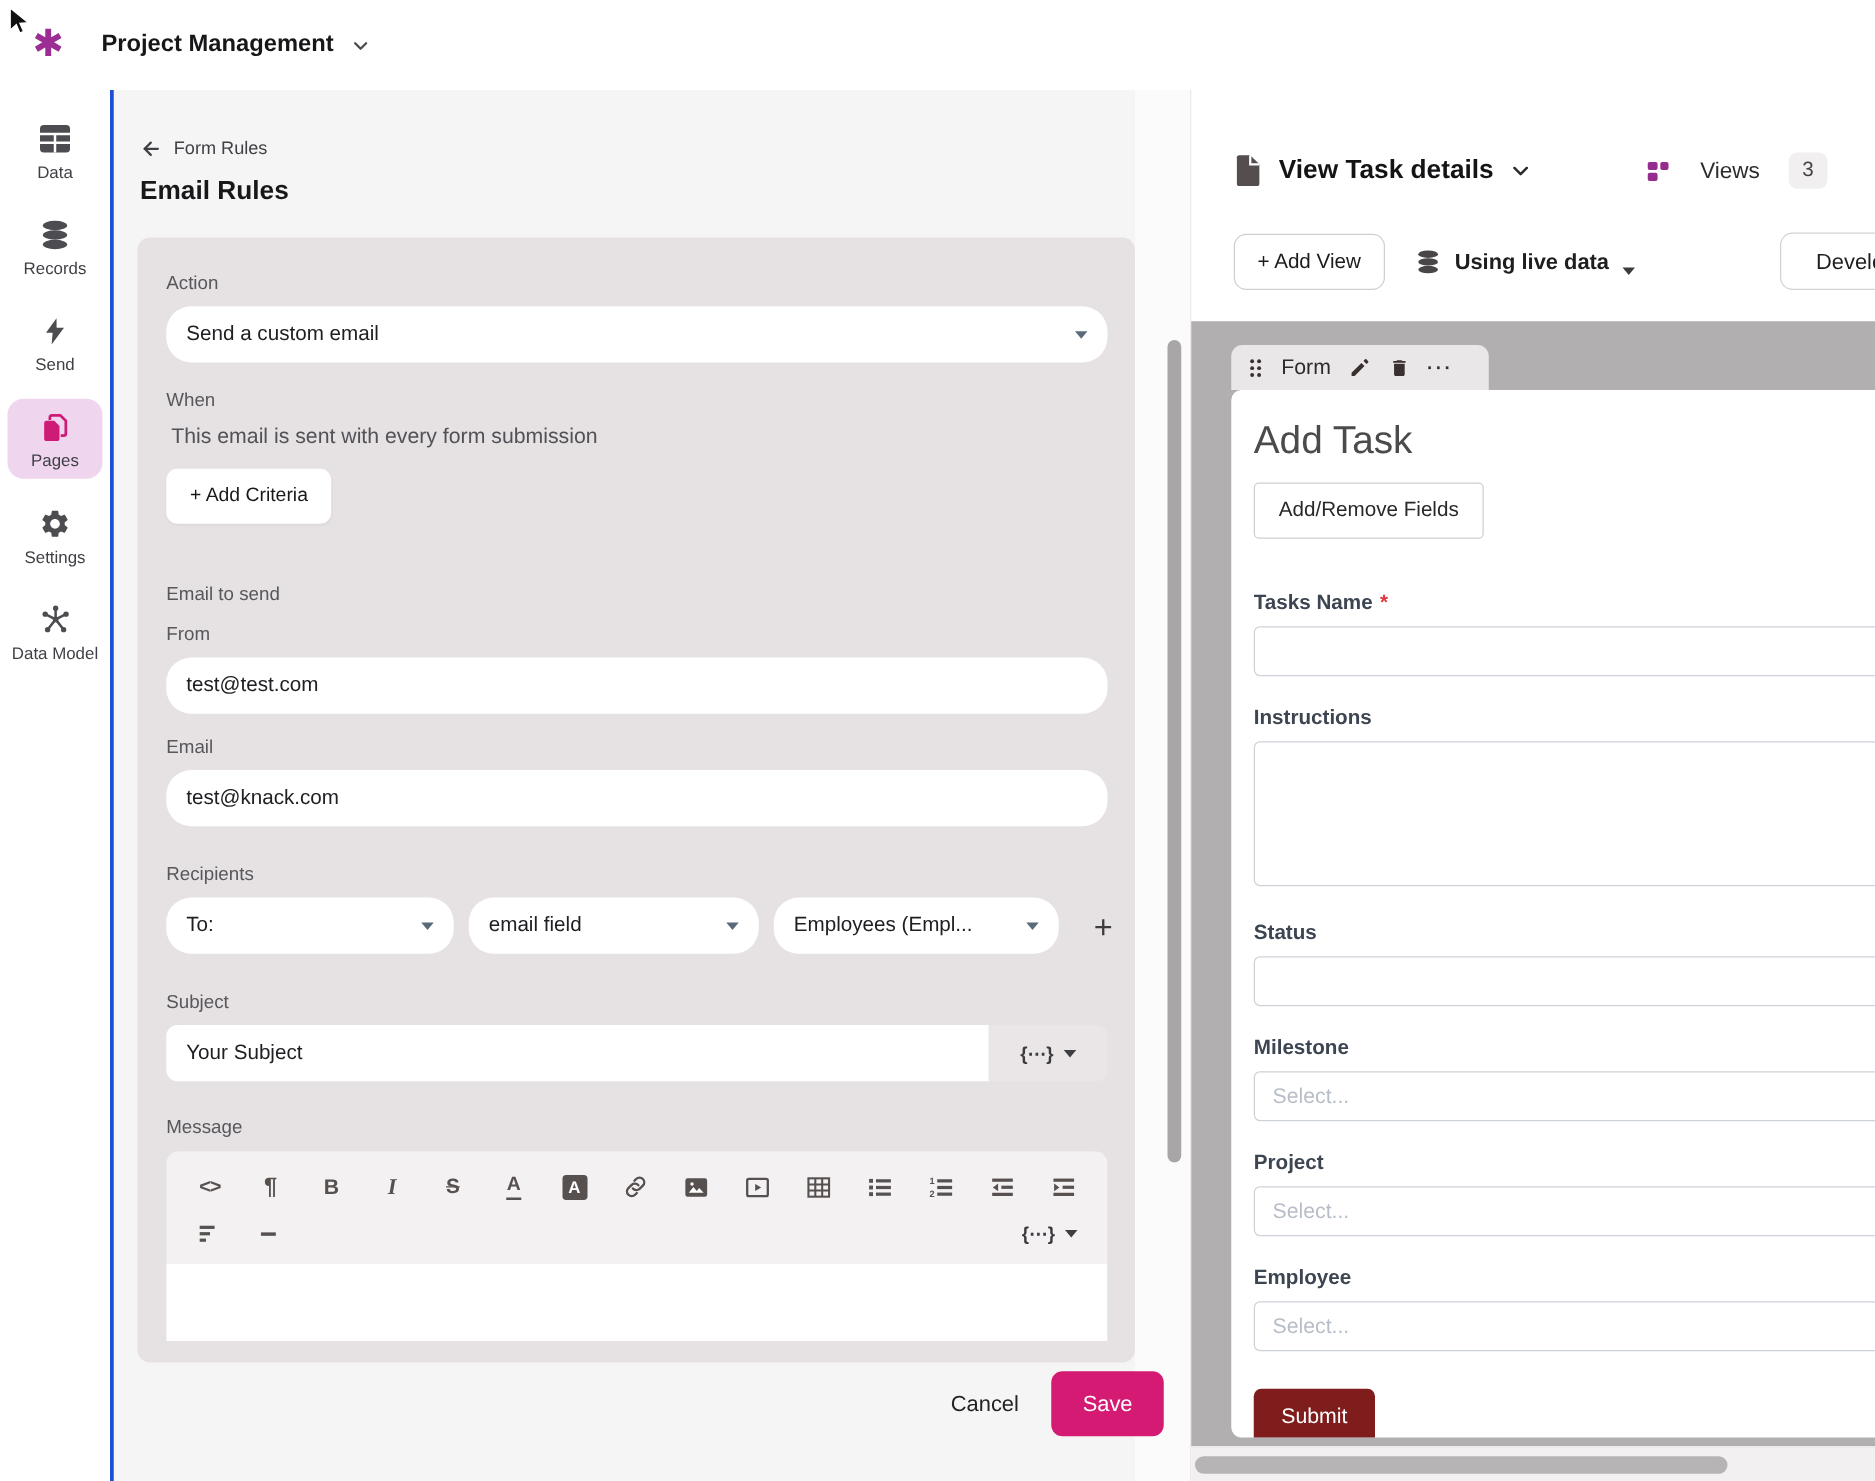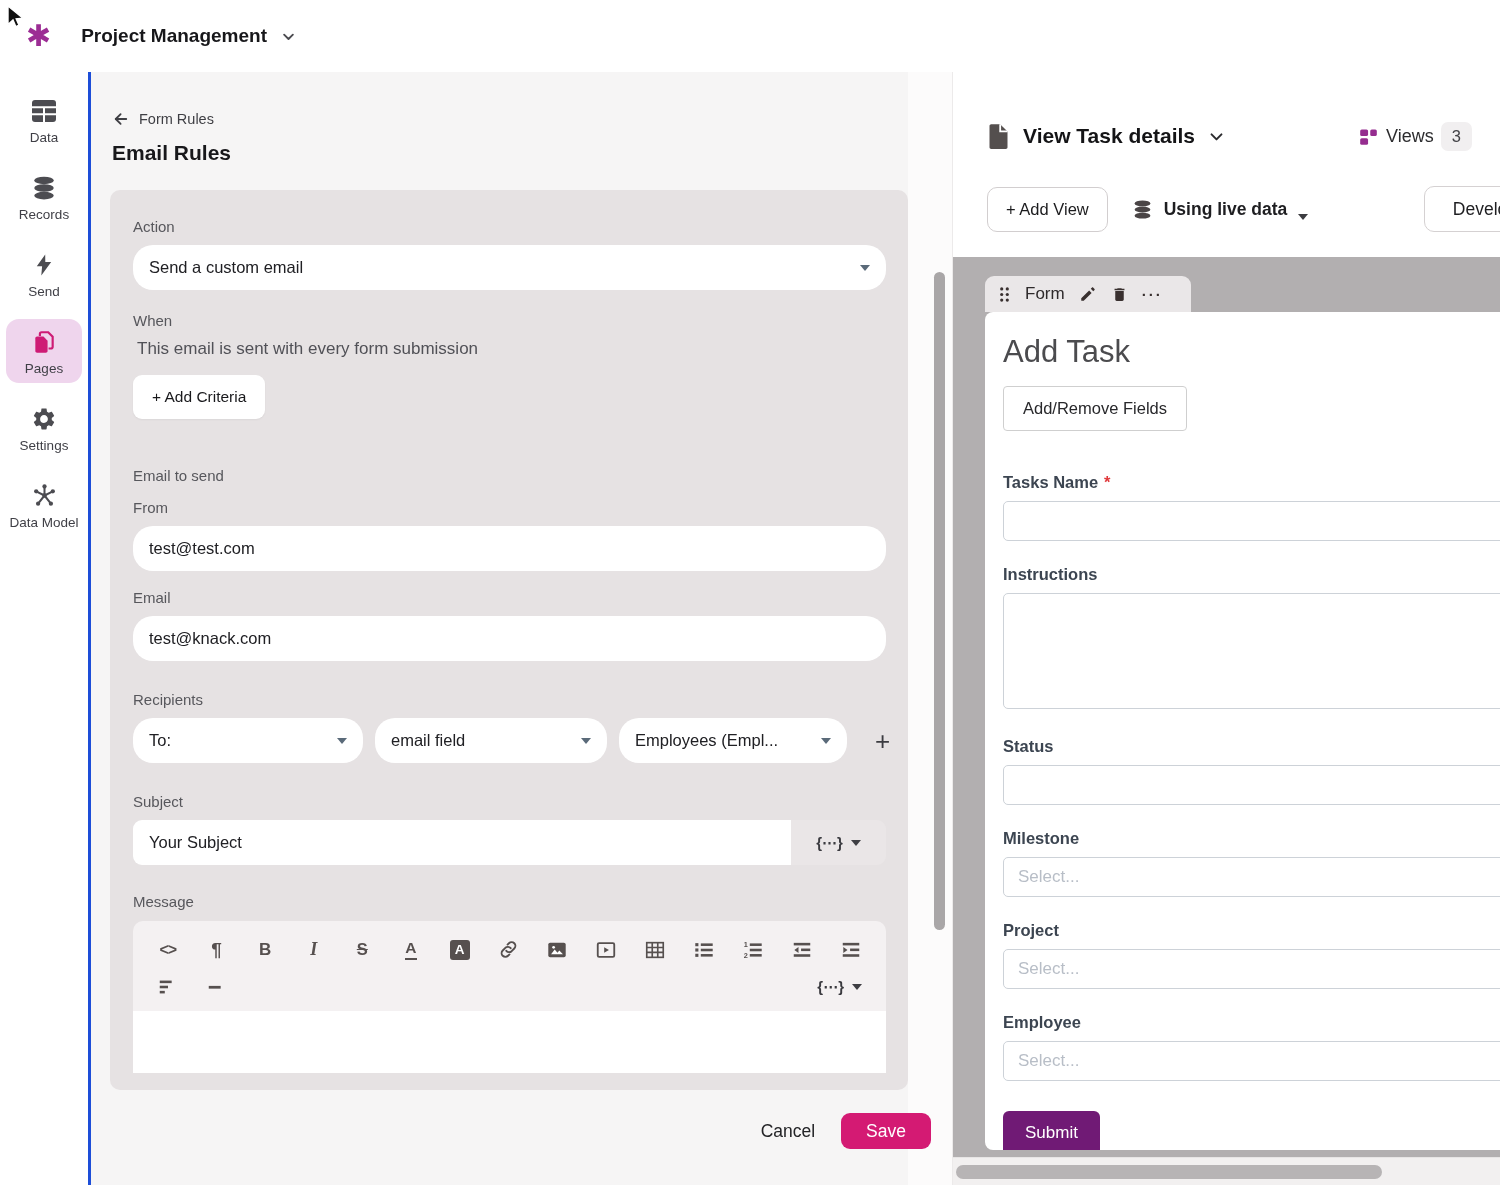--- a/index.html
+++ b/index.html
@@ -74,31 +74,31 @@
     background:none; border:none; color:#56504f; padding:0; cursor:pointer; font-family:inherit; }
   .editor-body { background:#fff; height:62px; }
 
   .gutter { position:absolute; right:0; top:0; bottom:0; width:44px; background:#fcfbfb; }
   .vthumb { position:absolute; left:26px; top:200px; width:11px; height:658px; border-radius:6px;
     background:#a9a6a7; cursor:pointer; }
 
   .footer-actions { position:absolute; right:21px; bottom:36px; display:flex; align-items:center; gap:20px; }
   .btn-cancel { background:none; border:none; font-size:17.5px; color:#232326; font-weight:500;
     cursor:pointer; font-family:inherit; }
-  .btn-save { background:#d41a73; color:#fff; border:none; border-radius:9px; height:36px;
+  .btn-save { background:#d41a73; color:#fff; border:none; border-radius:9px; height:52px;
     padding:0 25px; font-size:17.5px; font-weight:500; cursor:pointer; font-family:inherit; }
 
   
   .preview { position:absolute; top:72px; left:952px; right:0; bottom:0; background:#fff;
     border-left:1px solid #eceaea; }
   .pv-head { position:absolute; top:44px; left:34px; right:0; height:40px; display:flex; align-items:center; }
   .pv-doc { color:#544f4e; display:flex; }
   .pv-title { font-size:21px; font-weight:700; color:#141416; margin:0 13px; white-space:nowrap; }
   .pv-chev { color:#2b2b2e; display:flex; cursor:pointer; }
-  .views-group { position:absolute; right:28px; top:0; height:40px; display:flex; align-items:center; gap:7px; }
+  .views-group { position:absolute; right:38px; top:0; height:40px; display:flex; align-items:center; gap:23px; }
   .views-icon { color:#952d8f; display:flex; }
   .views-label { font-size:18px; color:#2c2c2e; }
   .views-badge { background:#f1eff0; border-radius:7px; padding:5px 11px; font-size:16.5px; color:#434347; }
   .pv-toolbar { position:absolute; top:114px; left:34px; right:0; height:46px; display:flex; align-items:center; gap:24px; }
   .btn-addview { border:1px solid #d2cecf; background:#fff; border-radius:10px; height:45px;
     padding:0 18px; font-size:16.5px; color:#1c1c1e; cursor:pointer; font-family:inherit; }
   .live-data { display:flex; align-items:flex-end; gap:11px; cursor:pointer; }
   .live-data .icn { color:#4a4546; }
   .live-label { font-size:17.5px; font-weight:600; color:#1e1e21; }
   .live-data .tri { border-top-color:#3c3c40; }
@@ -120,21 +120,21 @@
     padding:0 19px; font-size:16.5px; color:#28282b; cursor:pointer; font-family:inherit;
     margin-bottom:42px; }
   .plabel { font-size:16.5px; font-weight:600; color:#3c4551; margin-bottom:9px; display:flex; gap:6px; }
   .req { color:#e0393c; }
   .pctl { border:1px solid #cdd2d8; border-radius:5px; width:calc(100% + 6px); background:#fff;
     font-family:inherit; font-size:17px; color:#333; padding:0 14px; display:flex; align-items:center; }
   input.pctl { height:40px; display:block; margin-bottom:24px; outline:none; }
   .ptextarea { height:116px; margin-bottom:28px; resize:none; outline:none; padding-top:10px; }
   .pselect { height:40px; margin-bottom:24px; cursor:pointer; }
   .ph { color:#b8bec7; }
-  .btn-submit { background:#701a75; color:#fff; border:none; border-radius:6px; height:44px;
+  .btn-submit { background:#7f1d1d; color:#fff; border:none; border-radius:6px; height:44px;
     padding:0 22px; font-size:17px; cursor:pointer; font-family:inherit; margin-top:6px; }
 
   .hscroll { position:absolute; bottom:0; left:0; right:0; height:28px; background:#f2f0f0;
     border-top:1px solid #e7e5e5; }
   .hthumb { position:absolute; left:3px; top:7px; width:426px; height:14px; border-radius:7px;
     background:#b7b4b5; cursor:pointer; }
 </style>
 </head>
 <body>
 

